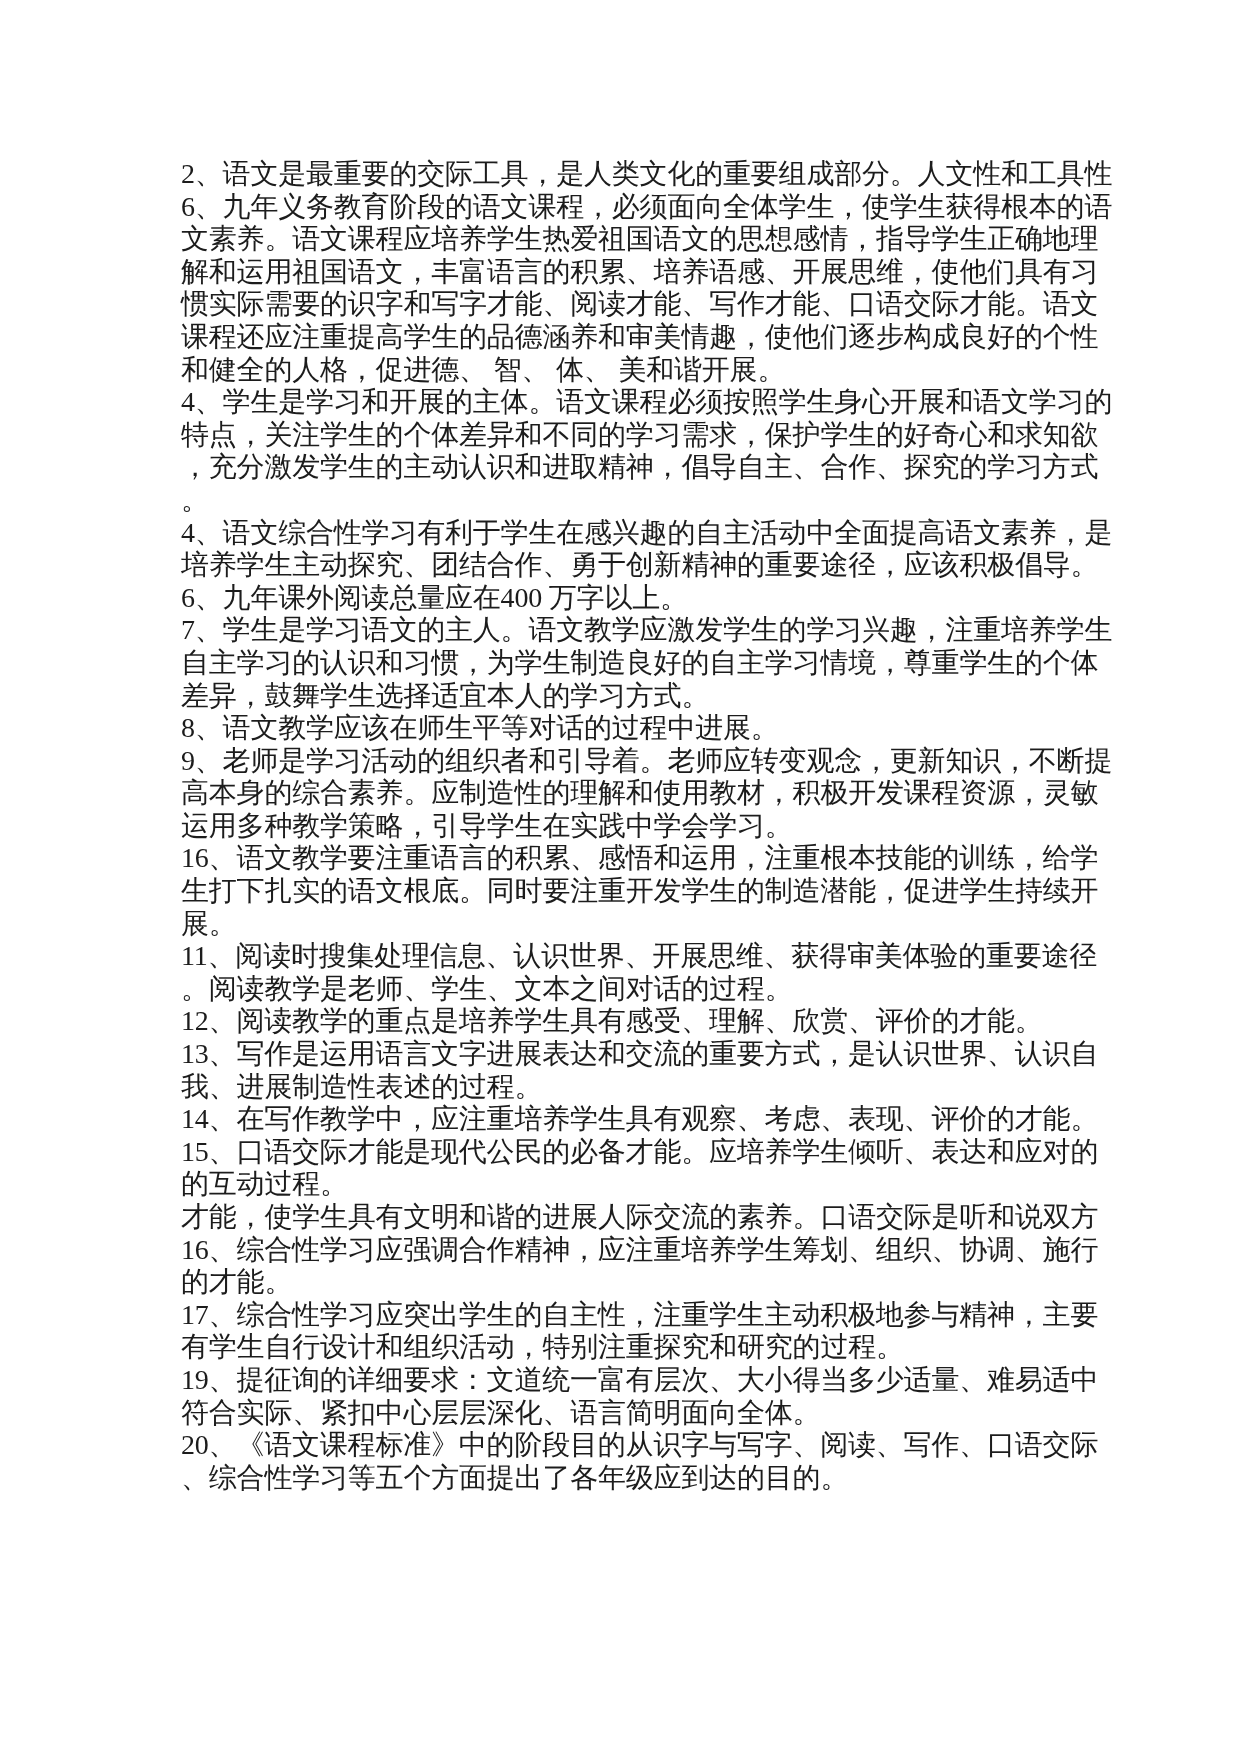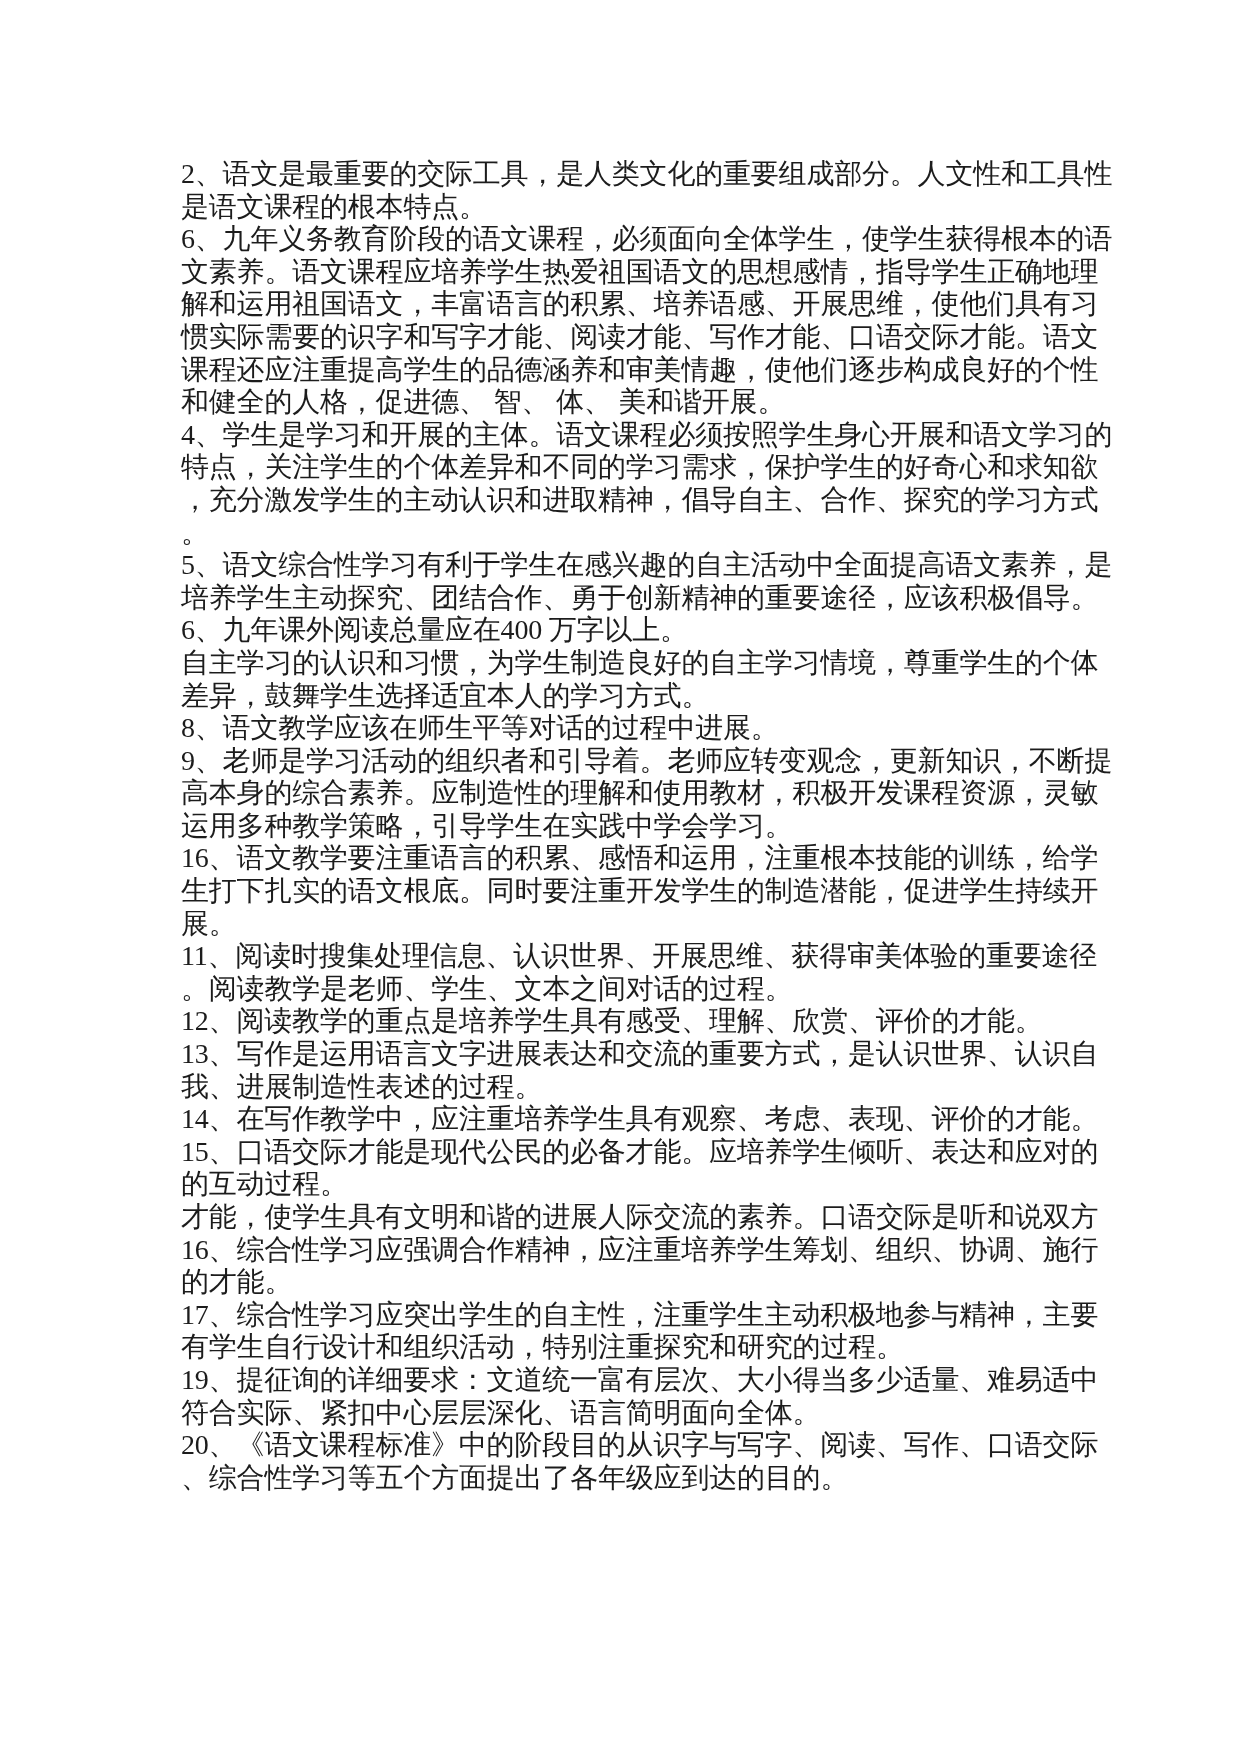--- a/index.html
+++ b/index.html
@@ -37,34 +37,34 @@
     height: 32.6px;
     letter-spacing: -0.2px;
   }
 </style>
 </head>
 <body>
 
 <div class="page">
   <div class="doc-body">
     <div class="text-line">2、语文是最重要的交际工具，是人类文化的重要组成部分。人文性和工具性</div>
-    <div class="text-line">是语文课程的根本特点。</div>
     <div class="text-line">6、九年义务教育阶段的语文课程，必须面向全体学生，使学生获得根本的语</div>
     <div class="text-line">文素养。语文课程应培养学生热爱祖国语文的思想感情，指导学生正确地理</div>
     <div class="text-line">解和运用祖国语文，丰富语言的积累、培养语感、开展思维，使他们具有习</div>
     <div class="text-line">惯实际需要的识字和写字才能、阅读才能、写作才能、口语交际才能。语文</div>
     <div class="text-line">课程还应注重提高学生的品德涵养和审美情趣，使他们逐步构成良好的个性</div>
     <div class="text-line">和健全的人格，促进德、 智、 体、 美和谐开展。</div>
     <div class="text-line">4、学生是学习和开展的主体。语文课程必须按照学生身心开展和语文学习的</div>
     <div class="text-line">特点，关注学生的个体差异和不同的学习需求，保护学生的好奇心和求知欲</div>
     <div class="text-line">，充分激发学生的主动认识和进取精神，倡导自主、合作、探究的学习方式</div>
     <div class="text-line">。</div>
-    <div class="text-line">5、语文综合性学习有利于学生在感兴趣的自主活动中全面提高语文素养，是</div>
+    <div class="text-line">4、语文综合性学习有利于学生在感兴趣的自主活动中全面提高语文素养，是</div>
     <div class="text-line">培养学生主动探究、团结合作、勇于创新精神的重要途径，应该积极倡导。</div>
     <div class="text-line">6、九年课外阅读总量应在400 万字以上。</div>
+    <div class="text-line">7、学生是学习语文的主人。语文教学应激发学生的学习兴趣，注重培养学生</div>
     <div class="text-line">自主学习的认识和习惯，为学生制造良好的自主学习情境，尊重学生的个体</div>
     <div class="text-line">差异，鼓舞学生选择适宜本人的学习方式。</div>
     <div class="text-line">8、语文教学应该在师生平等对话的过程中进展。</div>
     <div class="text-line">9、老师是学习活动的组织者和引导着。老师应转变观念，更新知识，不断提</div>
     <div class="text-line">高本身的综合素养。应制造性的理解和使用教材，积极开发课程资源，灵敏</div>
     <div class="text-line">运用多种教学策略，引导学生在实践中学会学习。</div>
     <div class="text-line">16、语文教学要注重语言的积累、感悟和运用，注重根本技能的训练，给学</div>
     <div class="text-line">生打下扎实的语文根底。同时要注重开发学生的制造潜能，促进学生持续开</div>
     <div class="text-line">展。</div>
     <div class="text-line">11、阅读时搜集处理信息、认识世界、开展思维、获得审美体验的重要途径</div>

